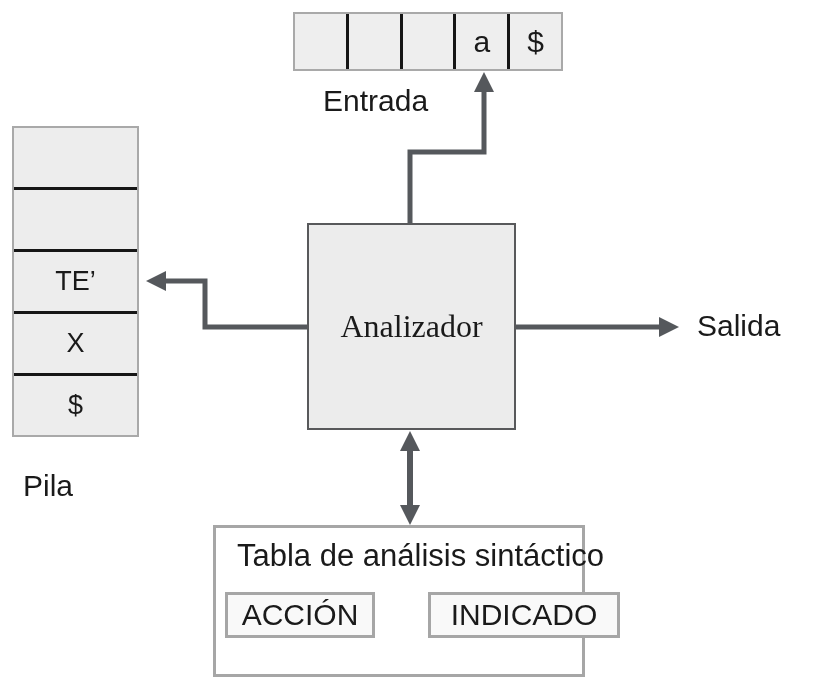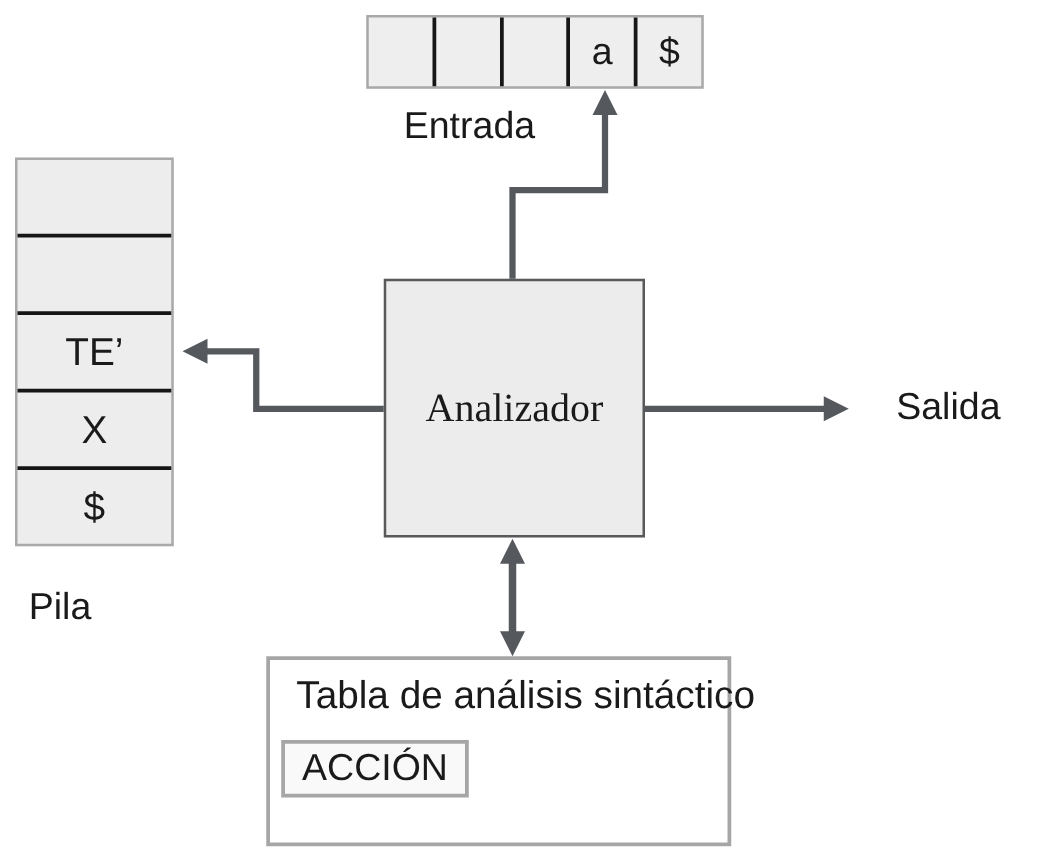--- a/index.html
+++ b/index.html
@@ -44,21 +44,21 @@
     border: 2px solid #a9a9a9;
     display: flex;
     flex-direction: column;
     box-sizing: border-box;
   }
   .stack-cell {
     flex: 1;
     display: flex;
     align-items: center;
     justify-content: center;
-    font-size: 31px;
+    font-size: 27px;
     box-sizing: border-box;
   }
   .stack-cell + .stack-cell { border-top: 3px solid #161616; }
   
   .analyzer {
     position: absolute;
     left: 307px; top: 223px;
     width: 209px; height: 207px;
     background: #ececec;
     border: 2px solid #58595b;
@@ -71,21 +71,21 @@
   }
   
   .lbl {
     position: absolute;
     white-space: nowrap;
     font-size: 30px;
     line-height: 1.1;
   }
   .lbl-entrada { left: 292px; top: 84px; margin-left: 31px; }
   .lbl-pila    { left: 23px;  top: 455px; margin-top: 14px; }
-  .lbl-salida  { left: 697px; top: 309px; margin-left: 20px; }
+  .lbl-salida  { left: 697px; top: 309px; }
   
   .ptable {
     position: absolute;
     left: 213px; top: 525px;
     width: 372px; height: 152px;
     background: #ffffff;
     border: 3px solid #a6a6a6;
     box-sizing: border-box;
   }
   .ptable-title {
@@ -144,20 +144,23 @@
     <span>Analizador</span>
   </div>
 
   <div class="lbl lbl-salida">Salida</div>
 
   <div class="ptable">
     <div class="ptable-title">Tabla de análisis sintáctico</div>
     <div class="ptable-box box-accion">
       <span>ACCIÓN</span>
     </div>
+    <div class="ptable-box box-indicado">
+      <span>INDICADO</span>
+    </div>
   </div>
 
   <svg class="arrows" viewBox="0 0 831 685" xmlns="http://www.w3.org/2000/svg">
 
     <g>
       <path d="M410,223 L410,152 L484,152 L484,90" fill="none" stroke="#55585c" stroke-width="5"></path>
       <polygon points="484,72 474,92 494,92" fill="#55585c"></polygon>
     </g>
 
     <g>

